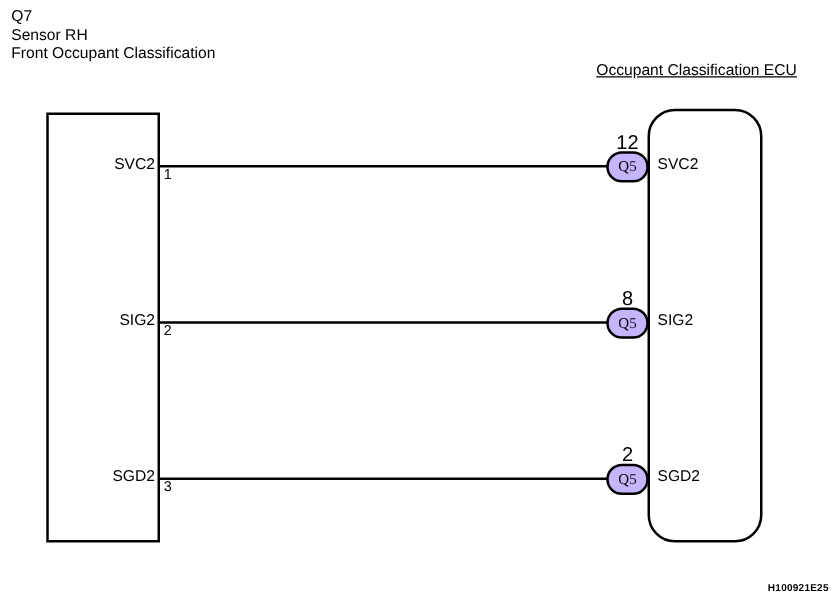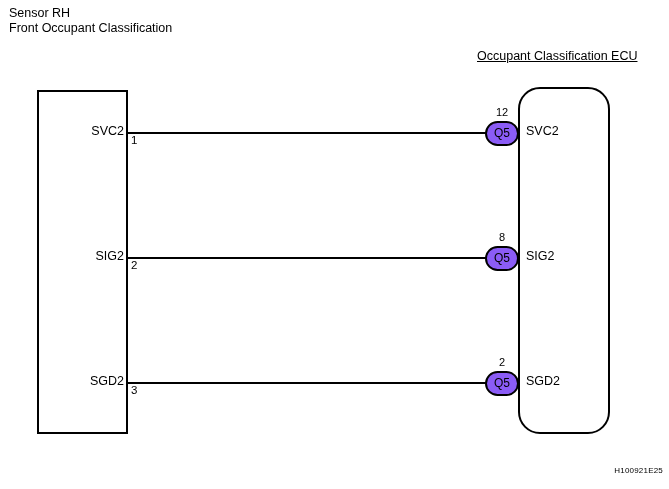--- a/index.html
+++ b/index.html
@@ -43,45 +43,46 @@
     font-size:12.5px; top:calc(var(--y) - 9px);
   }
   .pin-left {
     left:131px; font-size:11.5px;
     top:calc(var(--y) + 1px);
   }
   .oval {
     left:485px; top:calc(var(--y) - 12.5px);
     width:34px; height:25px;
     border:2.5px solid #000; border-radius:13px;
-    background:#8b5cf6;
+    background:#c4b5fd;
     display:flex; align-items:center; justify-content:center;
-    font-size:12px; z-index:2;
+    font-size:12px; z-index:2;font-family:Liberation Serif, serif;
   }
   .pin-right {
     left:485px; width:34px; text-align:center;
-    font-size:11px; top:calc(var(--y) - 27px);
+    font-size:16px; top:calc(var(--y) - 27px);
   }
   .lbl-right {
     left:526px; font-size:12.5px;
     top:calc(var(--y) - 9px);
   }
 
   
   #fig-code {
     right:6px; top:466px;
-    font-size:8px; font-weight:normal; letter-spacing:0.2px;
+    font-size:8px; font-weight:bold; letter-spacing:0.2px;
   }
 </style>
 </head>
 <body>
 
 <div id="canvas">
 
   <div class="abs" id="hdr-left">
+    <div>Q7</div>
     <div>Sensor RH</div>
     <div>Front Occupant Classification</div>
   </div>
 
   <div class="abs" id="hdr-right">Occupant Classification ECU</div>
 
   <div class="abs" id="sensor-block"></div>
   <div class="abs" id="ecu-block"></div>
 
   <div class="abs wire r1"></div>

